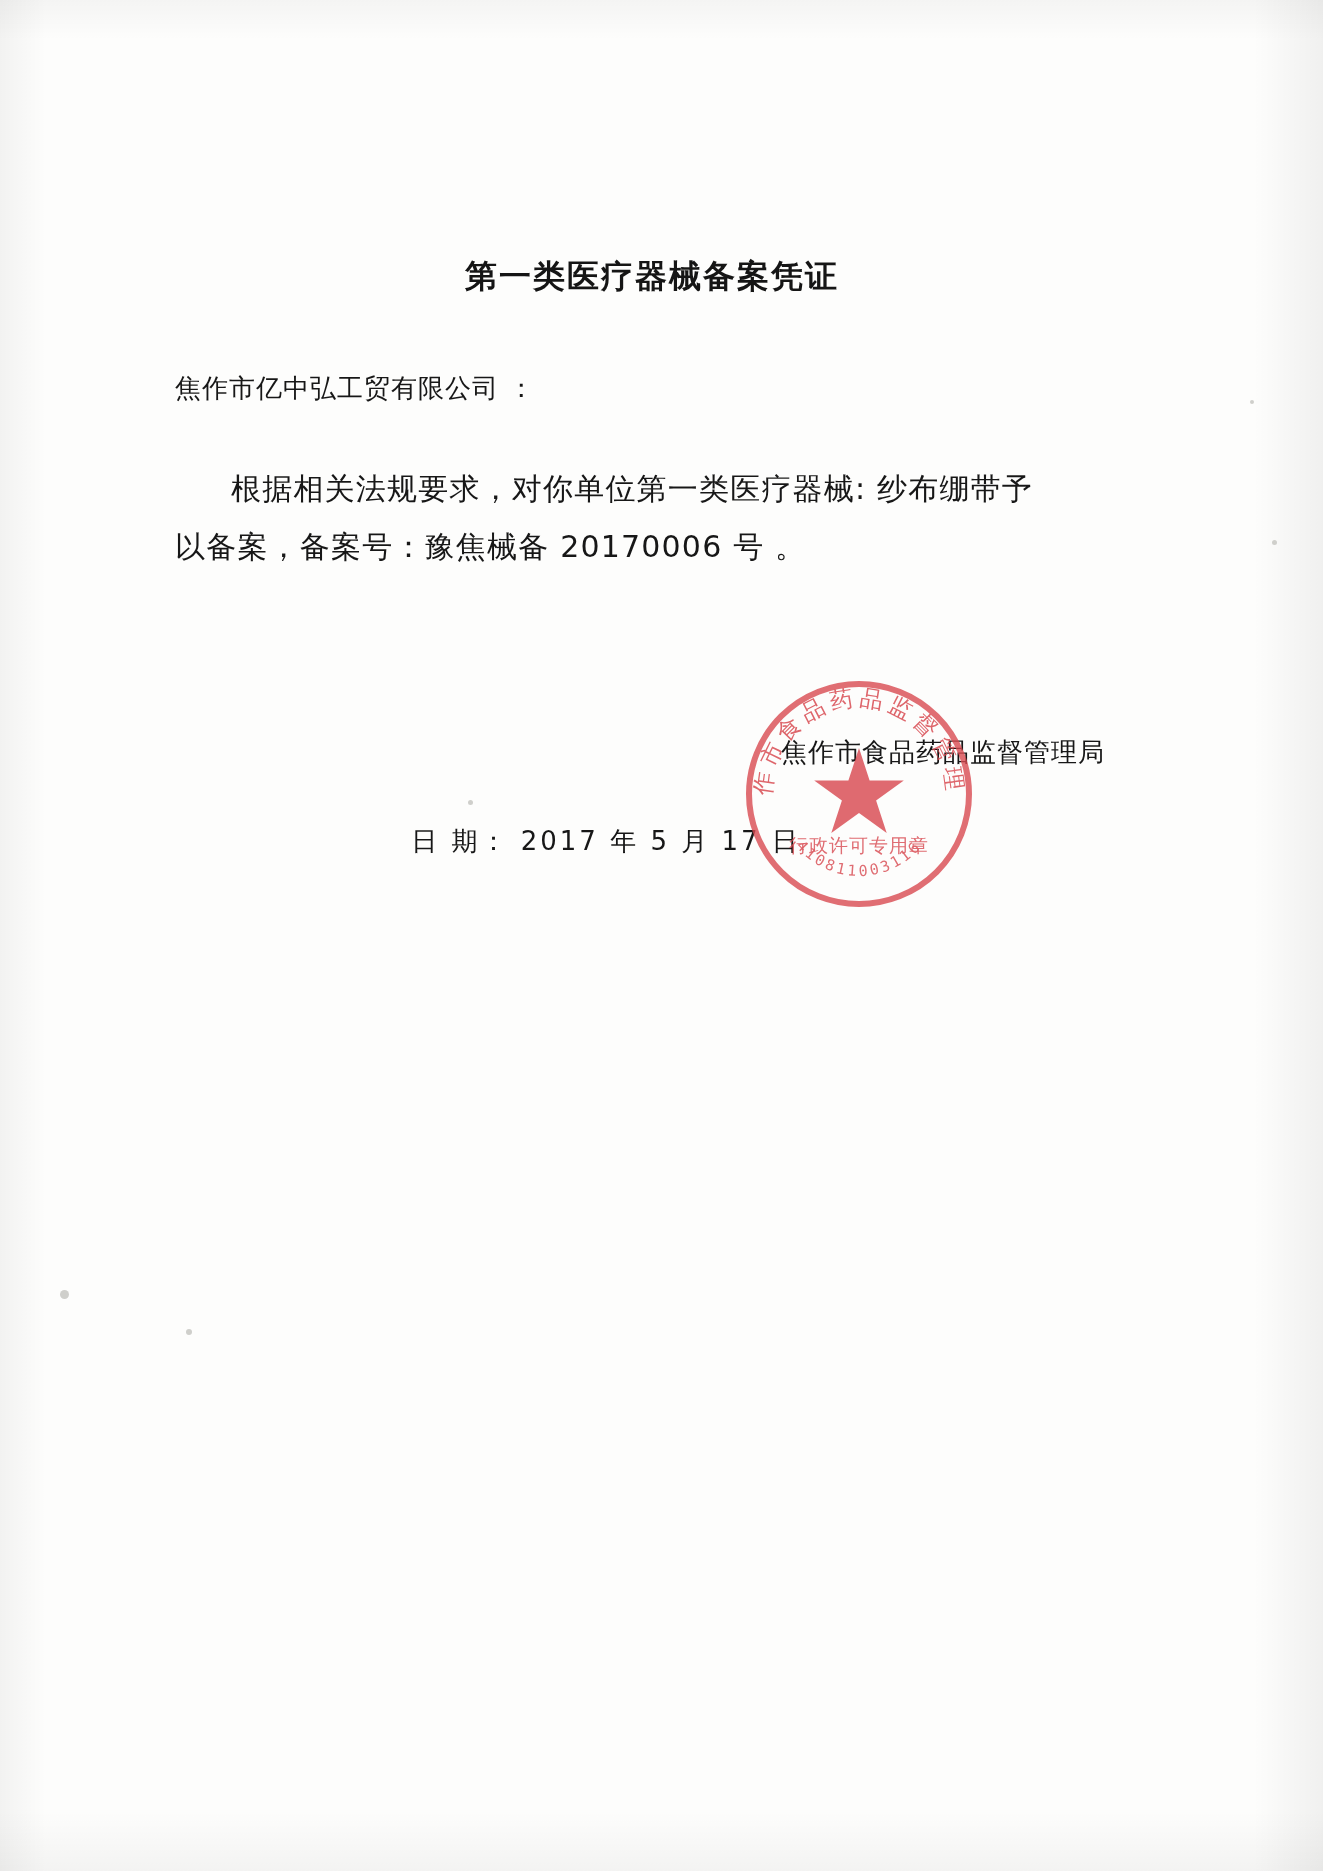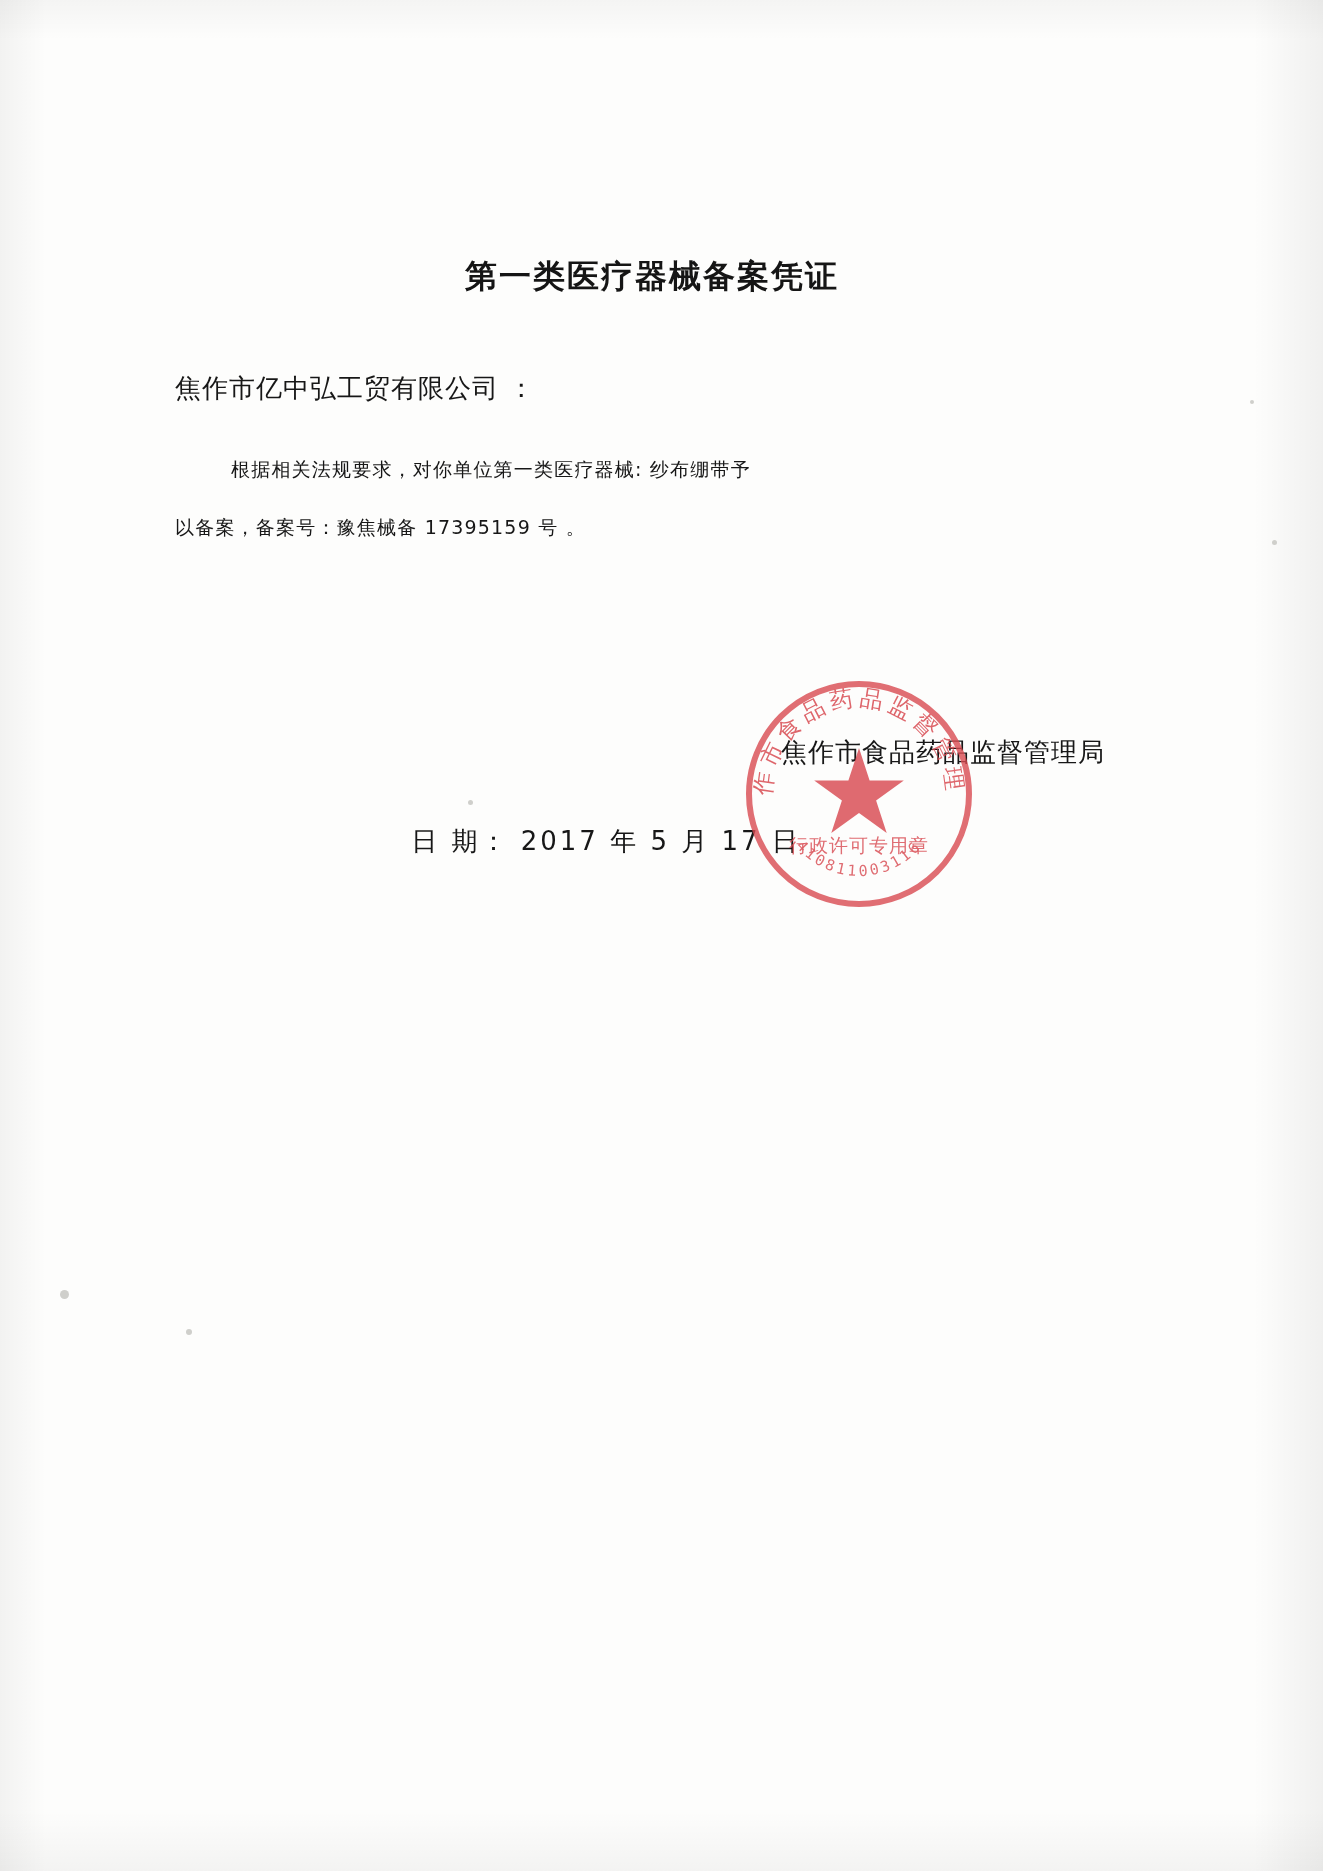--- a/index.html
+++ b/index.html
@@ -79,26 +79,26 @@
     color: #151515;
     margin: 0 0 72px 0;
     padding-left: 14px;
   }
 
   #addressee {
     font-family: "DejaVu Sans", "Liberation Sans", sans-serif;
     font-size: 26px;
     letter-spacing: 1px;
     color: #171717;
-    margin: 0 0 34px 0;
+    margin: 0 0 54px 0;
   }
 
   .body-para {
     font-family: "DejaVu Sans", "Liberation Sans", sans-serif;
-    font-size: 19px;
+    font-size: 30px;
     line-height: 58px;
     letter-spacing: 1.2px;
     color: #171717;
     margin: 0;
   }
   .indent { padding-left: 56px; }
 
   
   #signature-block {
     position: absolute;
@@ -151,21 +151,21 @@
   <div class="speck" style="left:1272px;top:540px;width:5px;height:5px;"></div>
   <div class="speck" style="left:1250px;top:400px;width:4px;height:4px;"></div>
 
   <div id="doc-body">
     <h1 id="doc-title">第一类医疗器械备案凭证</h1>
 
     <p id="addressee">焦作市亿中弘工贸有限公司 ：</p>
 
     <p class="body-para indent">根据相关法规要求，对你单位第一类医疗器械: 纱布绷带予</p>
 
-    <p class="body-para">以备案，备案号：豫焦械备 17395159 号 。</p>
+    <p class="body-para">以备案，备案号：豫焦械备 20170006 号 。</p>
   </div>
 
   <div id="signature-block">
     <p id="issuer-name">焦作市食品药品监督管理局</p>
     <p id="issue-date">日 期： 2017 年 5 月 17 日</p>
   </div>
 
   <div id="official-seal">
     <svg width="248" height="248" viewBox="0 0 248 248" xmlns="http://www.w3.org/2000/svg">
       <defs>

